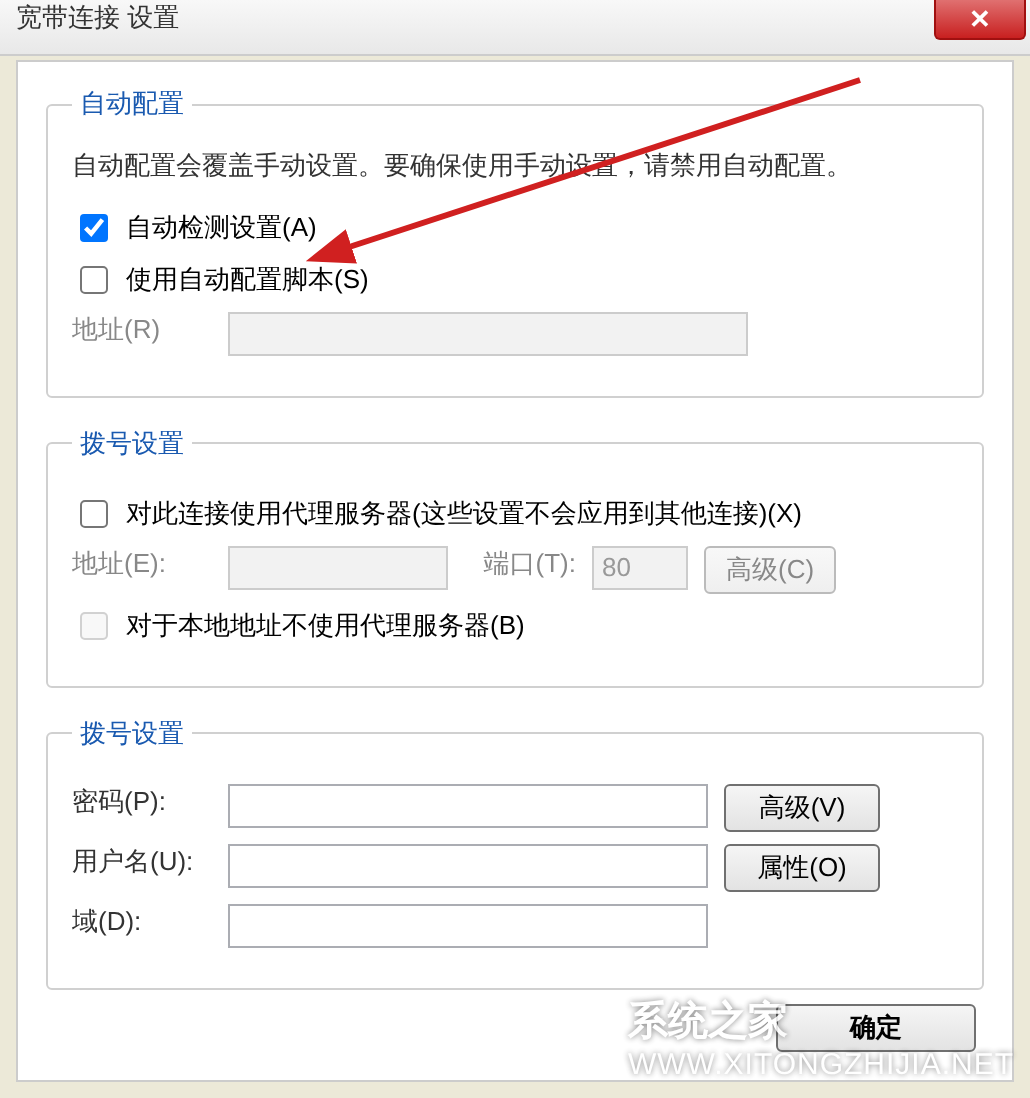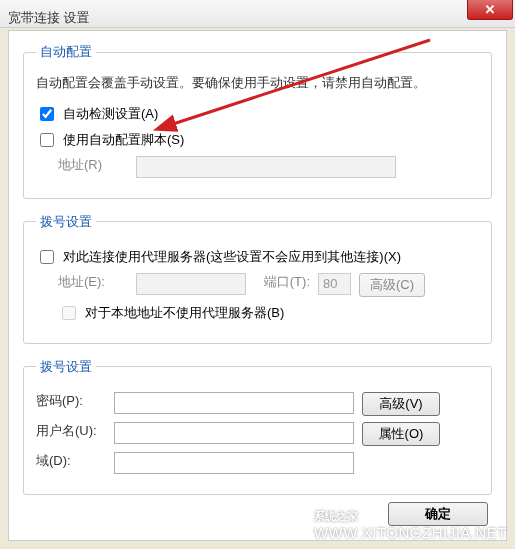--- a/index.html
+++ b/index.html
@@ -1,32 +1,32 @@
 <!DOCTYPE html>
 <html><head>
 <meta charset="utf-8">
 <style>
 * { box-sizing: border-box; font-family: "Microsoft YaHei", SimSun, sans-serif; font-size: 13px; }
 body { margin: 0; background: #ece9d8; width: 515px; height: 549px; position: relative; overflow: hidden; }
-.titlebar { height: 28px; background: linear-gradient(#f8f8f8,#e8e8e8); border-bottom: 1px solid #ccc; display: flex; align-items: flex-end; padding-left: 8px; color: #333; font-size: 12px; }
+.titlebar { height: 28px; background: linear-gradient(#f8f8f8,#e8e8e8); border-bottom: 1px solid #ccc; display: flex; align-items: flex-start; padding-left: 8px; color: #333; font-size: 12px; }
 .close-btn { position: absolute; right: 2px; top: 0; width: 46px; height: 20px; background: linear-gradient(#e07070,#c82020); border: 1px solid #a01010; border-top: none; border-radius: 0 0 3px 3px; display: flex; align-items: center; justify-content: center; color: #fff; font-weight: bold; font-size: 14px; }
 .panel { position: absolute; left: 8px; right: 8px; top: 30px; bottom: 8px; background: #fff; border: 1px solid #ccc; padding: 12px 14px; }
 fieldset { border: 1px solid #d0d0d0; border-radius: 3px; margin: 0 0 14px 0; padding: 10px 12px 14px 12px; }
 legend { color: #1a5ab0; padding: 0 4px; }
 .desc { color: #333; margin: 2px 0 10px 0; line-height: 1.6; }
 .row { display: flex; align-items: flex-start; margin: 6px 0; gap: 8px; }
 .lbl { width: 70px; text-align: left; color: #333; }
 .lbl.dis { color: #888; }
 input[type=text], input[type=password] { border: 1px solid #abadb3; height: 22px; padding: 0 4px; background: #fff; }
 input.dis { background: #f2f2f2; color: #999; border-color: #ccc; }
 button { height: 24px; border: 1px solid #707070; background: linear-gradient(#f5f5f5,#e3e3e3); border-radius: 3px; padding: 0 10px; cursor: pointer; }
 button.dis { color: #888; border-color: #bbb; background: linear-gradient(#f8f8f8,#efefef); }
 .checkbox { display: inline-flex; align-items: center; gap: 6px; }
 .checkbox input { width: 14px; height: 14px; }
-.indent { margin-left: 22px; }
+.indent { }
 .arrow { position: absolute; pointer-events: none; }
 .ok-row { position: absolute; right: 18px; bottom: 14px; }
 .ok-btn { width: 100px; font-weight: bold; }
 .watermark { position: absolute; right: 8px; bottom: 8px; color: #fff; opacity: .85; font-size: 14px; display: flex; align-items: center; gap: 6px; text-shadow: 0 0 3px rgba(0,0,0,.6); }
 .house { width: 30px; height: 30px; }
 </style>
 </head>
 <body>
 
 <div class="titlebar">
@@ -64,21 +64,21 @@
     <div class="row">
       <label class="checkbox">
         <input type="checkbox" style="">
         <span>对此连接使用代理服务器(这些设置不会应用到其他连接)(X)</span>
       </label>
     </div>
     <div class="row indent">
       <span class="lbl dis">地址(E):</span>
       <input type="text" class="dis" style="width: 110px;" disabled="" value="">
       <span class="lbl dis" style="width:56px;text-align:right">端口(T):</span>
-      <input type="text" class="dis" style="width: 33px;" disabled="" value="80">
+      <input type="text" class="dis" style="width: 48px;" disabled="" value="80">
       <button class="dis" disabled="">高级(C)</button>
     </div>
     <div class="row indent">
       <label class="checkbox">
         <input type="checkbox" disabled="" style="">
         <span class="dis">对于本地地址不使用代理服务器(B)</span>
       </label>
     </div>
   </fieldset>
 
@@ -113,16 +113,16 @@
     </defs>
   <line x1="430" y1="40" x2="170" y2="125" stroke="#d02020" stroke-width="3" marker-end="url(#ah)"></line>
 </svg>
 
 <div class="watermark">
   <svg class="house" viewBox="0 0 32 32">
     <path d="M4 16 L16 5 L28 16 L24 16 L24 28 L8 28 L8 16 Z" fill="none" stroke="#fff" stroke-width="2"></path>
     <rect x="13" y="20" width="6" height="8" fill="none" stroke="#fff" stroke-width="2"></rect>
   </svg>
   <div>
-    <div style="font-size:11px;font-weight:bold">系统之家</div>
+    <div style="font-size:20px;font-weight:bold">系统之家</div>
     <div style="font-size:15px;letter-spacing:.5px">WWW.XITONGZHIJIA.NET</div>
   </div>
 </div>
 
 </body></html>

